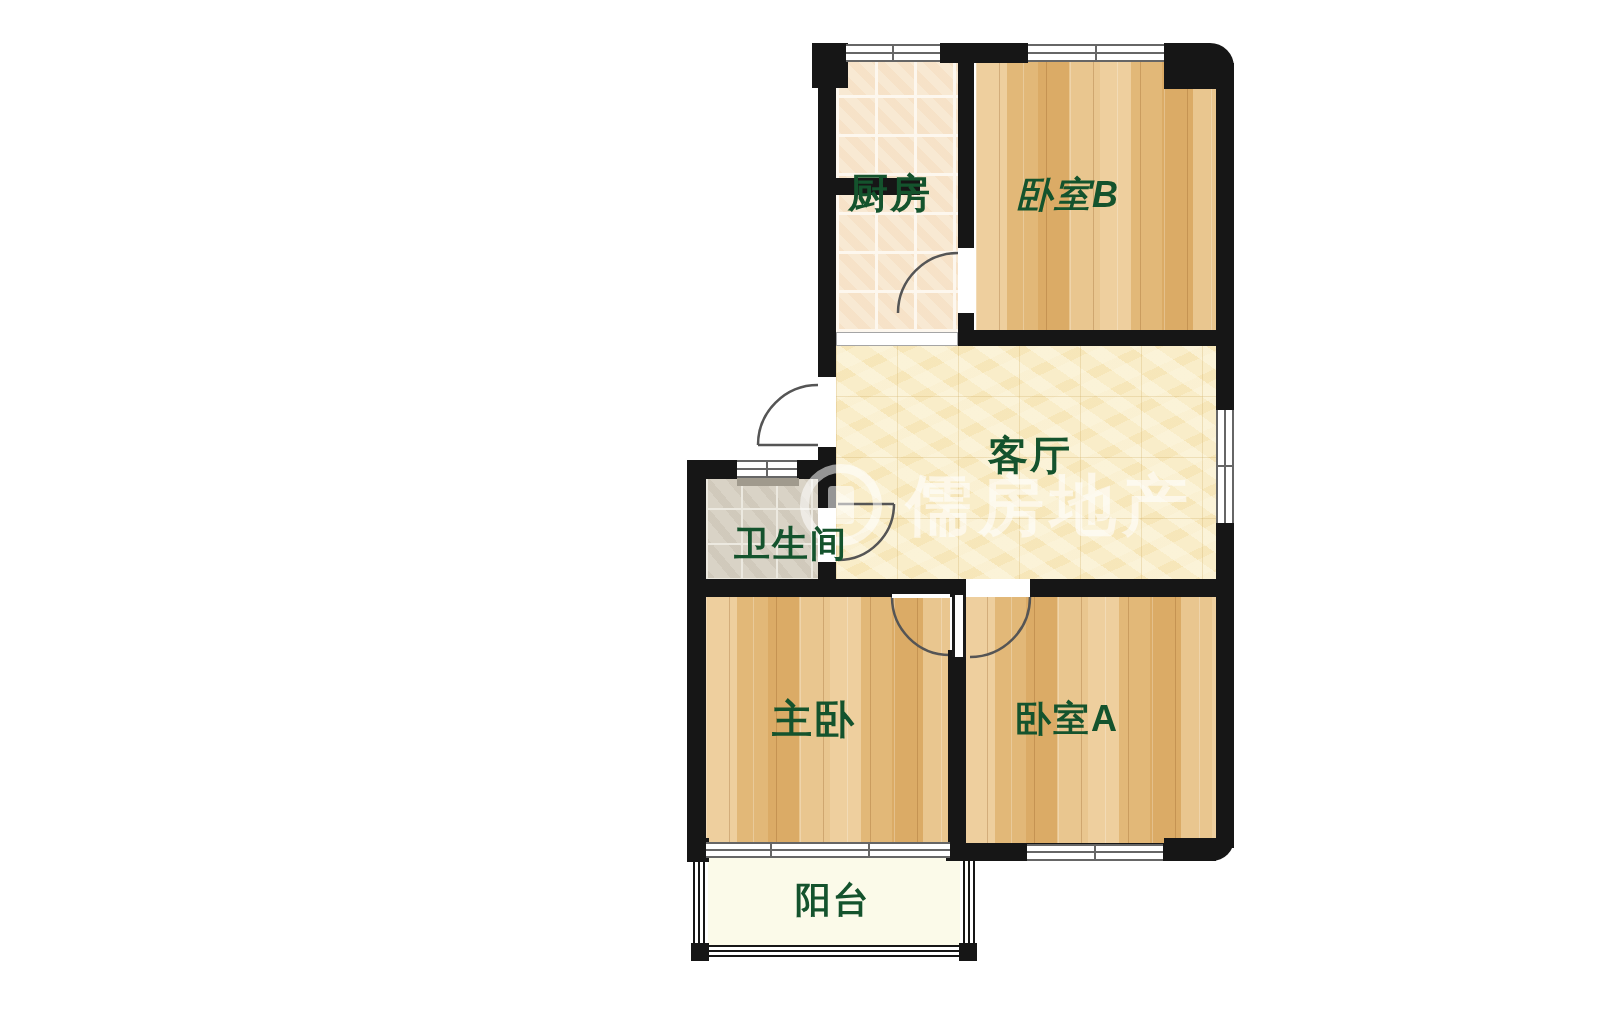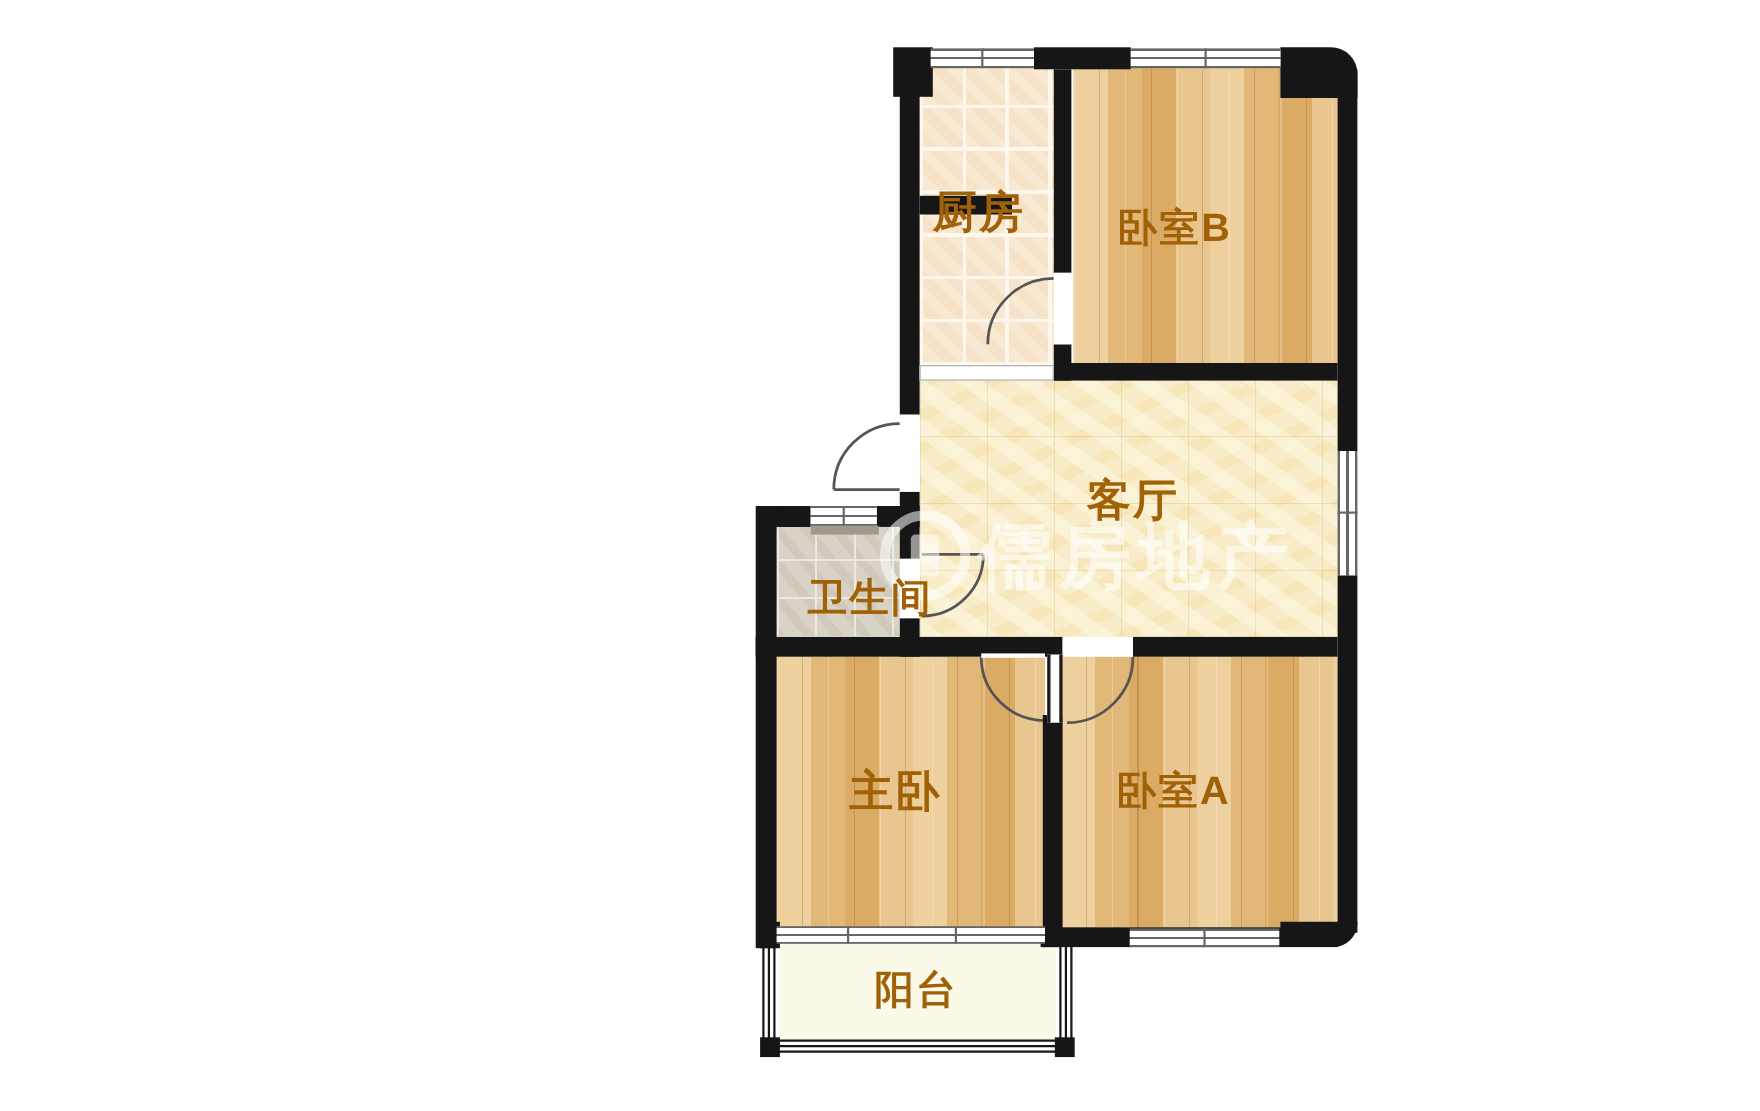--- a/index.html
+++ b/index.html
@@ -47,24 +47,24 @@
   .winh{position:absolute;z-index:4;
     background:linear-gradient(to bottom,#666 0 2px,#fff 2px calc(50% - 1px),#666 calc(50% - 1px) calc(50% + 1px),#fff calc(50% + 1px) calc(100% - 2px),#666 calc(100% - 2px) 100%);}
   .winv{position:absolute;z-index:4;
     background:linear-gradient(to right,#666 0 2px,#fff 2px calc(50% - 1px),#666 calc(50% - 1px) calc(50% + 1px),#fff calc(50% + 1px) calc(100% - 2px),#666 calc(100% - 2px) 100%);}
   .wdiv-v{position:absolute;top:0;bottom:0;width:2px;background:#666;}
   .wdiv-h{position:absolute;left:0;right:0;height:2px;background:#666;}
 
   svg.overlay{position:absolute;left:0;top:0;z-index:2;pointer-events:none;}
 
   .room-label{position:absolute;z-index:7;transform:translate(-50%,-50%);
-    font-size:36px;font-weight:700;color:#a16207;white-space:nowrap;letter-spacing:2px;}
+    font-size:36px;font-weight:700;color:#14532d;white-space:nowrap;letter-spacing:2px;}
   .room-label.big{font-size:40px;}
 
-  #watermark{position:absolute;left:800px;top:462px;z-index:6;display:flex;align-items:center;gap:8px;}
+  #watermark{position:absolute;left:800px;top:462px;z-index:6;display:flex;align-items:center;gap:24px;}
   #wm-logo{width:64px;height:64px;border:9px solid rgba(255,255,255,0.55);border-radius:50%;
     display:flex;align-items:center;justify-content:center;}
   #wm-logo i{display:block;width:26px;height:38px;background:rgba(255,255,255,0.55);border-radius:4px;}
   #wm-text{font-size:66px;font-weight:700;color:rgba(255,255,255,0.58);letter-spacing:6px;line-height:86px;white-space:nowrap;}
 
   .gray-strip{position:absolute;background:#a09a8d;z-index:4;}
   .lintel{position:absolute;background:#fff;border:1px solid #a5a5a5;box-sizing:border-box;z-index:4;}
 </style>
 </head>
 <body>
@@ -151,20 +151,20 @@
   </div>
 
   <div id="watermark">
     <span id="wm-logo">
         <i></i>
       </span>
     <span id="wm-text">儒房地产</span>
   </div>
 
   <div class="room-label big" style="left:890px;top:193px;">厨房</div>
-  <div class="room-label" style="left:1068px;top:208px;">卧室B</div>
+  <div class="room-label" style="left:1068px;top:195px;font-style:italic;">卧室B</div>
   <div class="room-label big" style="left:1030px;top:455px;">客厅</div>
   <div class="room-label" style="left:763px;top:544px;margin-left:28px;">卫生间</div>
   <div class="room-label big" style="left:814px;top:719px;">主卧</div>
   <div class="room-label" style="left:1067px;top:719px;text-align:center;">卧室A</div>
   <div class="room-label" style="left:833px;top:900px;">阳台</div>
 
 </div>
 
 </body></html>

